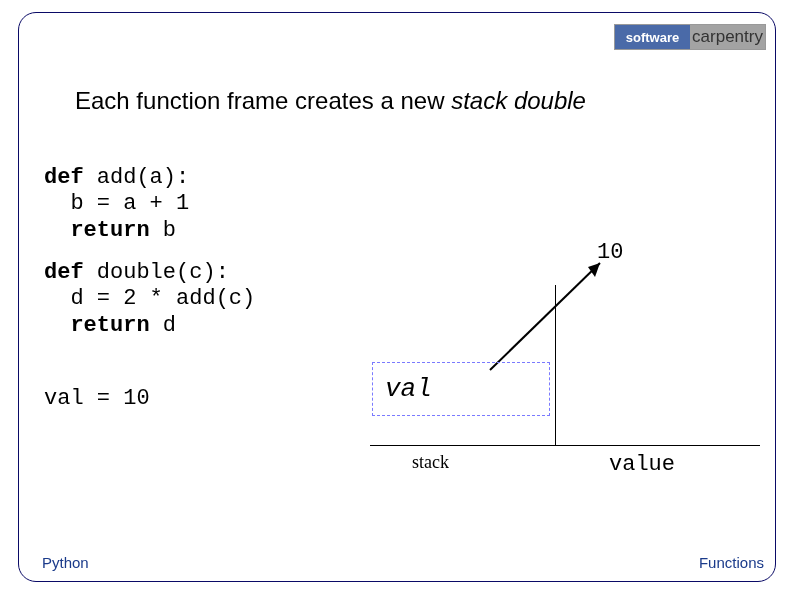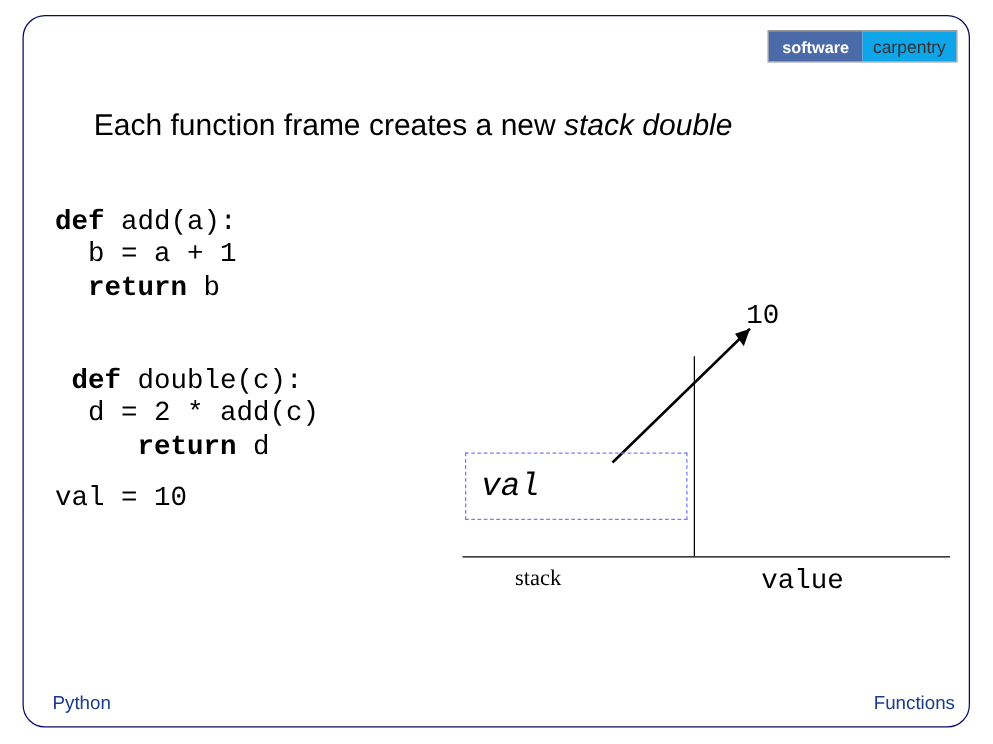--- a/index.html
+++ b/index.html
@@ -34,23 +34,23 @@
     background: #4a6aa8;
     color: #fff;
     font-size: 13px;
     display: flex;
     align-items: center;
     justify-content: center;
     font-weight: bold;
   }
   .logo-right {
     flex: 1;
-    background: #0ea5e9;
+    background: #a3a3a3;
     color: #333;
-    font-size: 14px;
+    font-size: 17px;
     display: flex;
     align-items: center;
     justify-content: center;
   }
   .title {
     position: absolute;
     top: 87px;
     left: 75px;
     font-size: 24px;
     color: #000;
@@ -59,21 +59,21 @@
   .code-block {
     position: absolute;
     left: 44px;
     font-family: "Courier New", monospace;
     font-size: 22px;
     line-height: 1.2;
     color: #000;
     white-space: pre;
   }
   .code1 { top: 165px; }
-  .code2 { top: 292px; text-align: center; }
+  .code2 { top: 260px; }
   .code3 { top: 386px; }
   .kw { font-weight: bold; }
   .diagram {
     position: absolute;
     top: 240px;
     left: 370px;
     width: 400px;
     height: 230px;
   }
   .vline {

